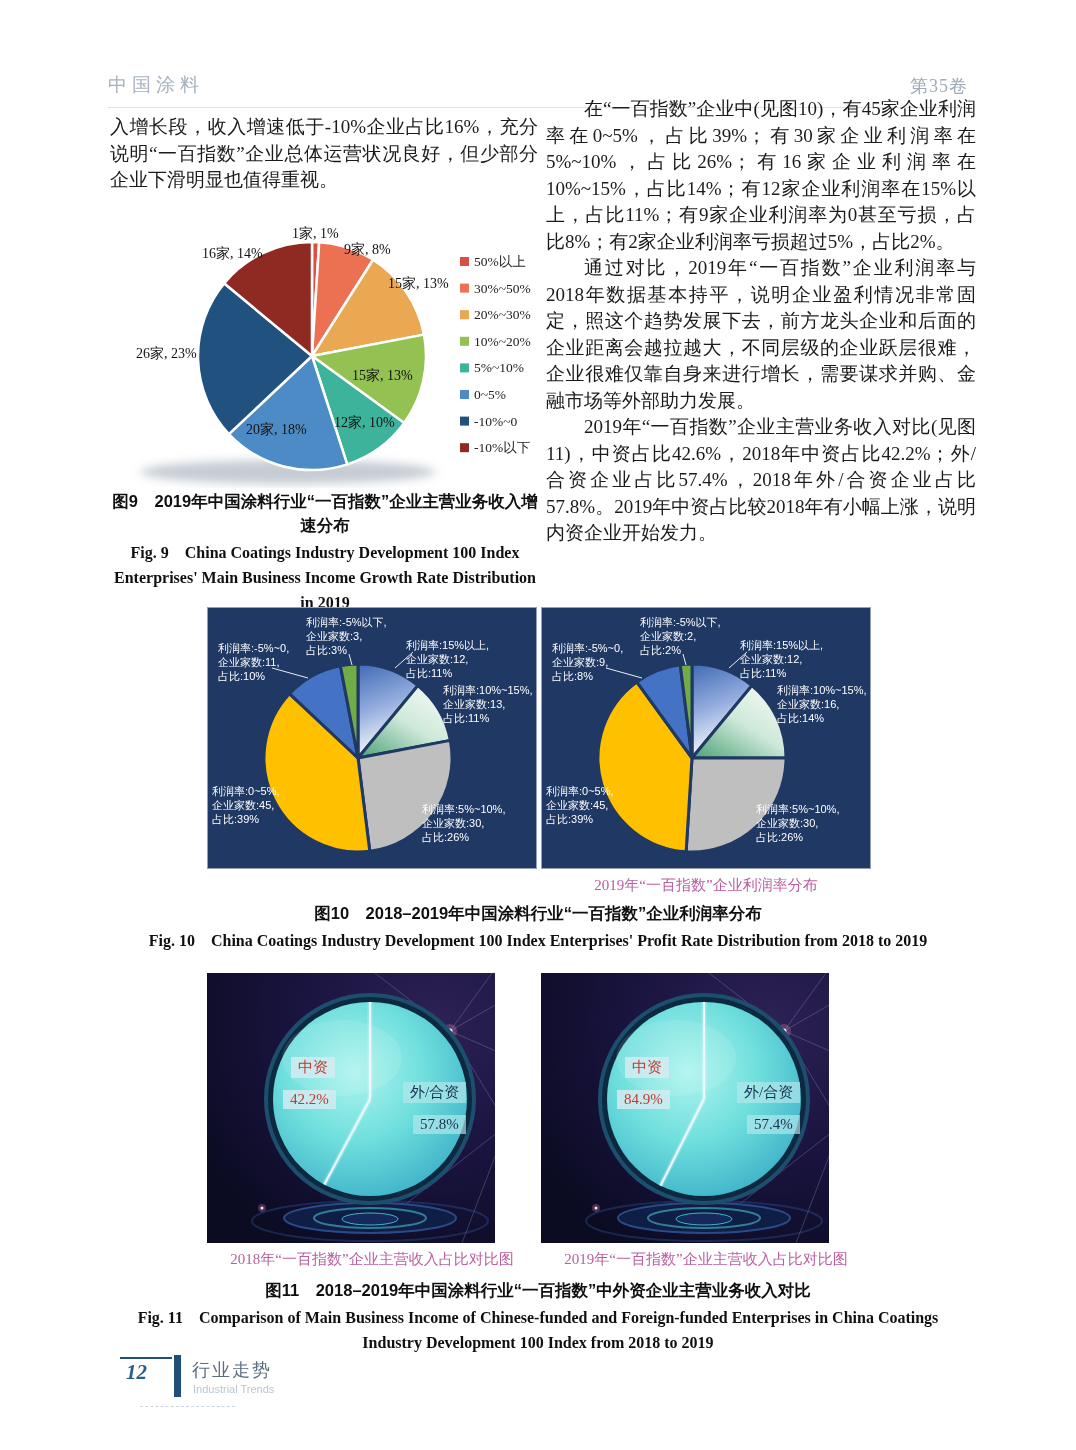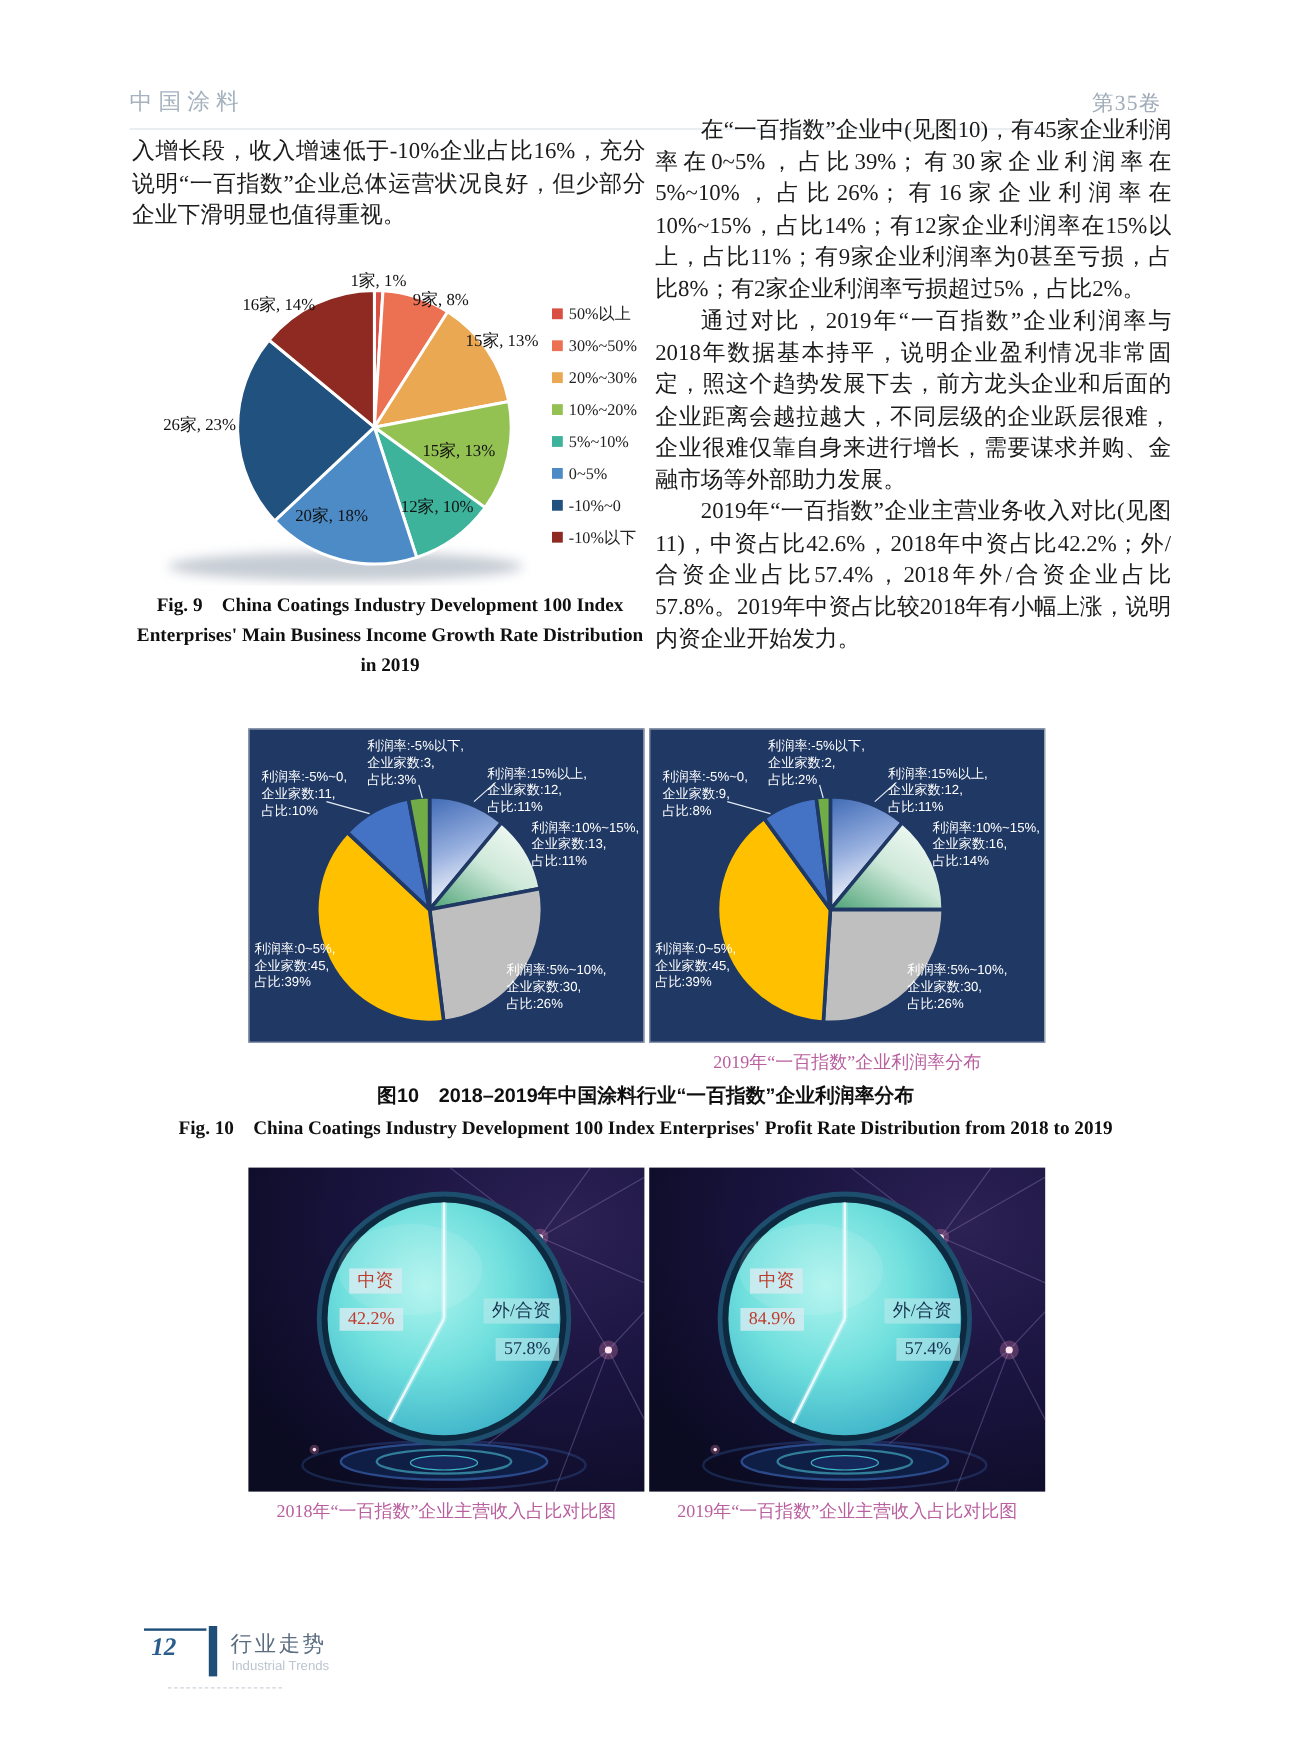--- a/index.html
+++ b/index.html
@@ -41,21 +41,21 @@
                  color:var(--pink,#b95f9f); font-family:"Liberation Serif", serif; }
   .sub-10-l { left:207px; top:876px; }
   .sub-10-r { left:541px; top:876px; }
   .sub-11-l { left:207px; top:1250px; }
   .sub-11-r { left:541px; top:1250px; }
 
   .fig10-caption { position:absolute; left:110px; top:901px; width:856px; }
   .fig11-caption { position:absolute; left:110px; top:1278px; width:856px; }
 
   
-  .photo-panel { position:absolute; top:973px; width:330px; height:270px; overflow:hidden;
+  .photo-panel { position:absolute; top:973px; width:288px; height:270px; overflow:hidden;
                  background:radial-gradient(ellipse at 80% 18%, #2c2254 0%, #1a1440 42%, #0b0b22 85%); }
   #fig11-left  { left:207px; }
   #fig11-right { left:541px; }
   .chip { position:absolute; padding:1px 7px; font-family:"Liberation Serif", serif;
           font-size:15px; background:rgba(213,236,241,0.82); }
   .chip.red  { color:#bf3a2b; }
   .chip.dark { color:#16324e; background:rgba(182,232,235,0.66); }
 
   
   .footer { position:absolute; left:118px; top:1352px; width:320px; height:60px; }
@@ -121,20 +121,21 @@
         <rect x="352" y="172" width="9" height="9" fill="#4c8bc6"></rect>
         <text x="366" y="181" font-size="13.5" font-family="&quot;Liberation Serif&quot;,serif" fill="#222">0~5%</text>
         <rect x="352" y="198.60000000000002" width="9" height="9" fill="#21527f"></rect>
         <text x="366" y="207.60000000000002" font-size="13.5" font-family="&quot;Liberation Serif&quot;,serif" fill="#222">-10%~0</text>
         <rect x="352" y="225.20000000000002" width="9" height="9" fill="#8e2a21"></rect>
         <text x="366" y="234.20000000000002" font-size="13.5" font-family="&quot;Liberation Serif&quot;,serif" fill="#222">-10%以下</text>
       </svg>
   </div>
 
   <div class="fig9-caption">
+    <div class="cap-cn">图9　2019年中国涂料行业“一百指数”企业主营业务收入增速分布</div>
     <div class="cap-en">Fig. 9　China Coatings Industry Development 100 Index Enterprises' Main Business Income Growth Rate Distribution in 2019</div>
   </div>
 
   <div class="col-right">
     <p class="body-text indent">在“一百指数”企业中(见图10)，有45家企业利润率在0~5%，占比39%；有30家企业利润率在5%~10%，占比26%；有16家企业利润率在10%~15%，占比14%；有12家企业利润率在15%以上，占比11%；有9家企业利润率为0甚至亏损，占比8%；有2家企业利润率亏损超过5%，占比2%。</p>
     <p class="body-text indent">通过对比，2019年“一百指数”企业利润率与2018年数据基本持平，说明企业盈利情况非常固定，照这个趋势发展下去，前方龙头企业和后面的企业距离会越拉越大，不同层级的企业跃层很难，企业很难仅靠自身来进行增长，需要谋求并购、金融市场等外部助力发展。</p>
     <p class="body-text indent">2019年“一百指数”企业主营业务收入对比(见图11)，中资占比42.6%，2018年中资占比42.2%；外/合资企业占比57.4%，2018年外/合资企业占比57.8%。2019年中资占比较2018年有小幅上涨，说明内资企业开始发力。</p>
   </div>
 
   <div class="fig10-panel" id="fig10-left">
@@ -300,20 +301,24 @@
       </svg>
     <div class="chip red" style="left:84px;top:84px;">中资</div>
     <div class="chip red" style="left:76px;top:117px;">84.9%</div>
     <div class="chip dark" style="left:196px;top:109px;">外/合资</div>
     <div class="chip dark" style="left:206px;top:142px;">57.4%</div>
   </div>
 
   <div class="sub-caption sub-11-l">2018年“一百指数”企业主营收入占比对比图</div>
   <div class="sub-caption sub-11-r">2019年“一百指数”企业主营收入占比对比图</div>
 
+  <div class="fig11-caption">
+    <div class="cap-cn">图11　2018–2019年中国涂料行业“一百指数”中外资企业主营业务收入对比</div>
+    <div class="cap-en">Fig. 11　Comparison of Main Business Income of Chinese-funded and Foreign-funded Enterprises in China Coatings Industry Development 100 Index from 2018 to 2019</div>
+  </div>
 
   <div class="footer">
     <div class="pn-line"></div>
     <div class="pn-num">12</div>
     <div class="pn-bar"></div>
     <div class="sec-cn">行业走势</div>
     <div class="sec-en">Industrial Trends</div>
   </div>
   <div class="footer-dash"></div>
 

